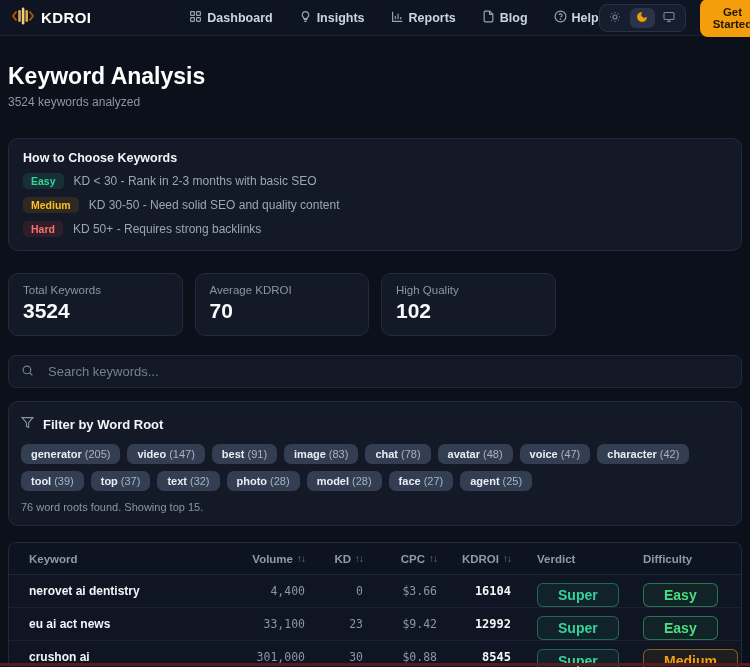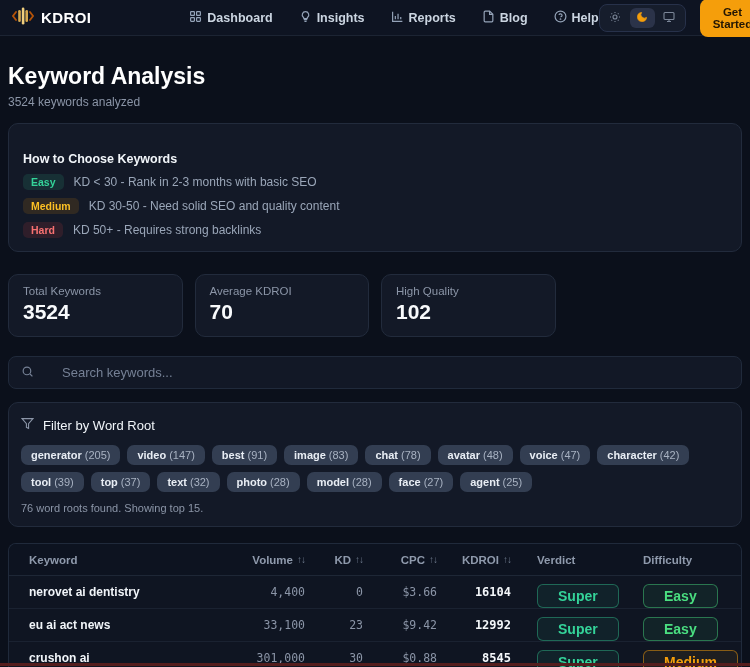--- a/index.html
+++ b/index.html
@@ -33,47 +33,47 @@
     font-family: "Liberation Sans", sans-serif;
   }
   
   .main { padding: 0 8px; }
   .page-title { font-size: 23px; font-weight: 800; color: #ffffff; margin-top: 27px; }
   .page-subtitle { font-size: 12px; color: #8b95a7; margin-top: 5px; }
   .card {
     background: #131927; border: 1px solid #222b3c; border-radius: 10px;
   }
   
-  .guide { margin-top: 14px; padding: 28px 14px 13px; }
+  .guide { margin-top: 29px; padding: 12px 14px 13px; }
   .guide-title { font-size: 12.5px; font-weight: 700; color: #f1f5f9; }
   .guide-row { display: flex; align-items: center; gap: 10px; margin-top: 8px; font-size: 12px; color: #9aa6b8; }
   .badge { font-size: 10.5px; font-weight: 700; padding: 2px 8px; border-radius: 5px; display: inline-block; }
   .badge-easy   { color: #34d399; background: rgba(52,211,153,.13); }
   .badge-medium { color: #fbbf24; background: rgba(245,158,11,.13); }
   .badge-hard   { color: #f87171; background: rgba(239,68,68,.13); }
   
   .stats { display: grid; grid-template-columns: repeat(4,1fr); gap: 12px; margin-top: 22px; }
   .stat-card { padding: 10px 14px 12px; }
   .stat-label { font-size: 11.5px; color: #8b95a7; }
   .stat-value { font-size: 21px; font-weight: 800; color: #f8fafc; margin-top: 3px; }
   .stat-value.green { color: #2dd4a0; }
   
   .search-bar {
-    margin-top: 19px; height: 33px; display: flex; align-items: center; gap: 28px;
+    margin-top: 19px; height: 33px; display: flex; align-items: center; gap: 14px;
     background: #121826; border: 1px solid #202a3b; border-radius: 8px; padding: 0 12px; justify-content: flex-end;
   }
   .search-bar input {
     flex: 1; background: transparent; border: none; outline: none;
     color: #e2e8f0; font-size: 13px; font-family: "Liberation Sans", sans-serif;
   }
   .search-bar input::placeholder { color: #758095; }
   
   .filter { margin-top: 13px; padding: 13px 12px 12px; }
   .filter-head { display: flex; align-items: center; gap: 9px; }
-  .filter-title { font-size: 13px; font-weight: 400; color: #f1f5f9; }
+  .filter-title { font-size: 13px; font-weight: 700; color: #f1f5f9; }
   .chips { display: flex; flex-wrap: wrap; gap: 7px; margin-top: 11px; }
   .chip {
     background: #333e52; border-radius: 7px; padding: 4px 10px;
     font-size: 11px; font-weight: 700; color: #e8edf4; cursor: pointer; white-space: nowrap;
   }
   .chip .count { color: #a8b2c2; font-weight: 400; margin-left: 3px; margin-top: 38px; }
   .filter-footer { margin-top: 10px; font-size: 11px; color: #8b95a7; }
   
   .table-card {
     margin-top: 16px; border: 1px solid #202a3b; border-bottom: none;

